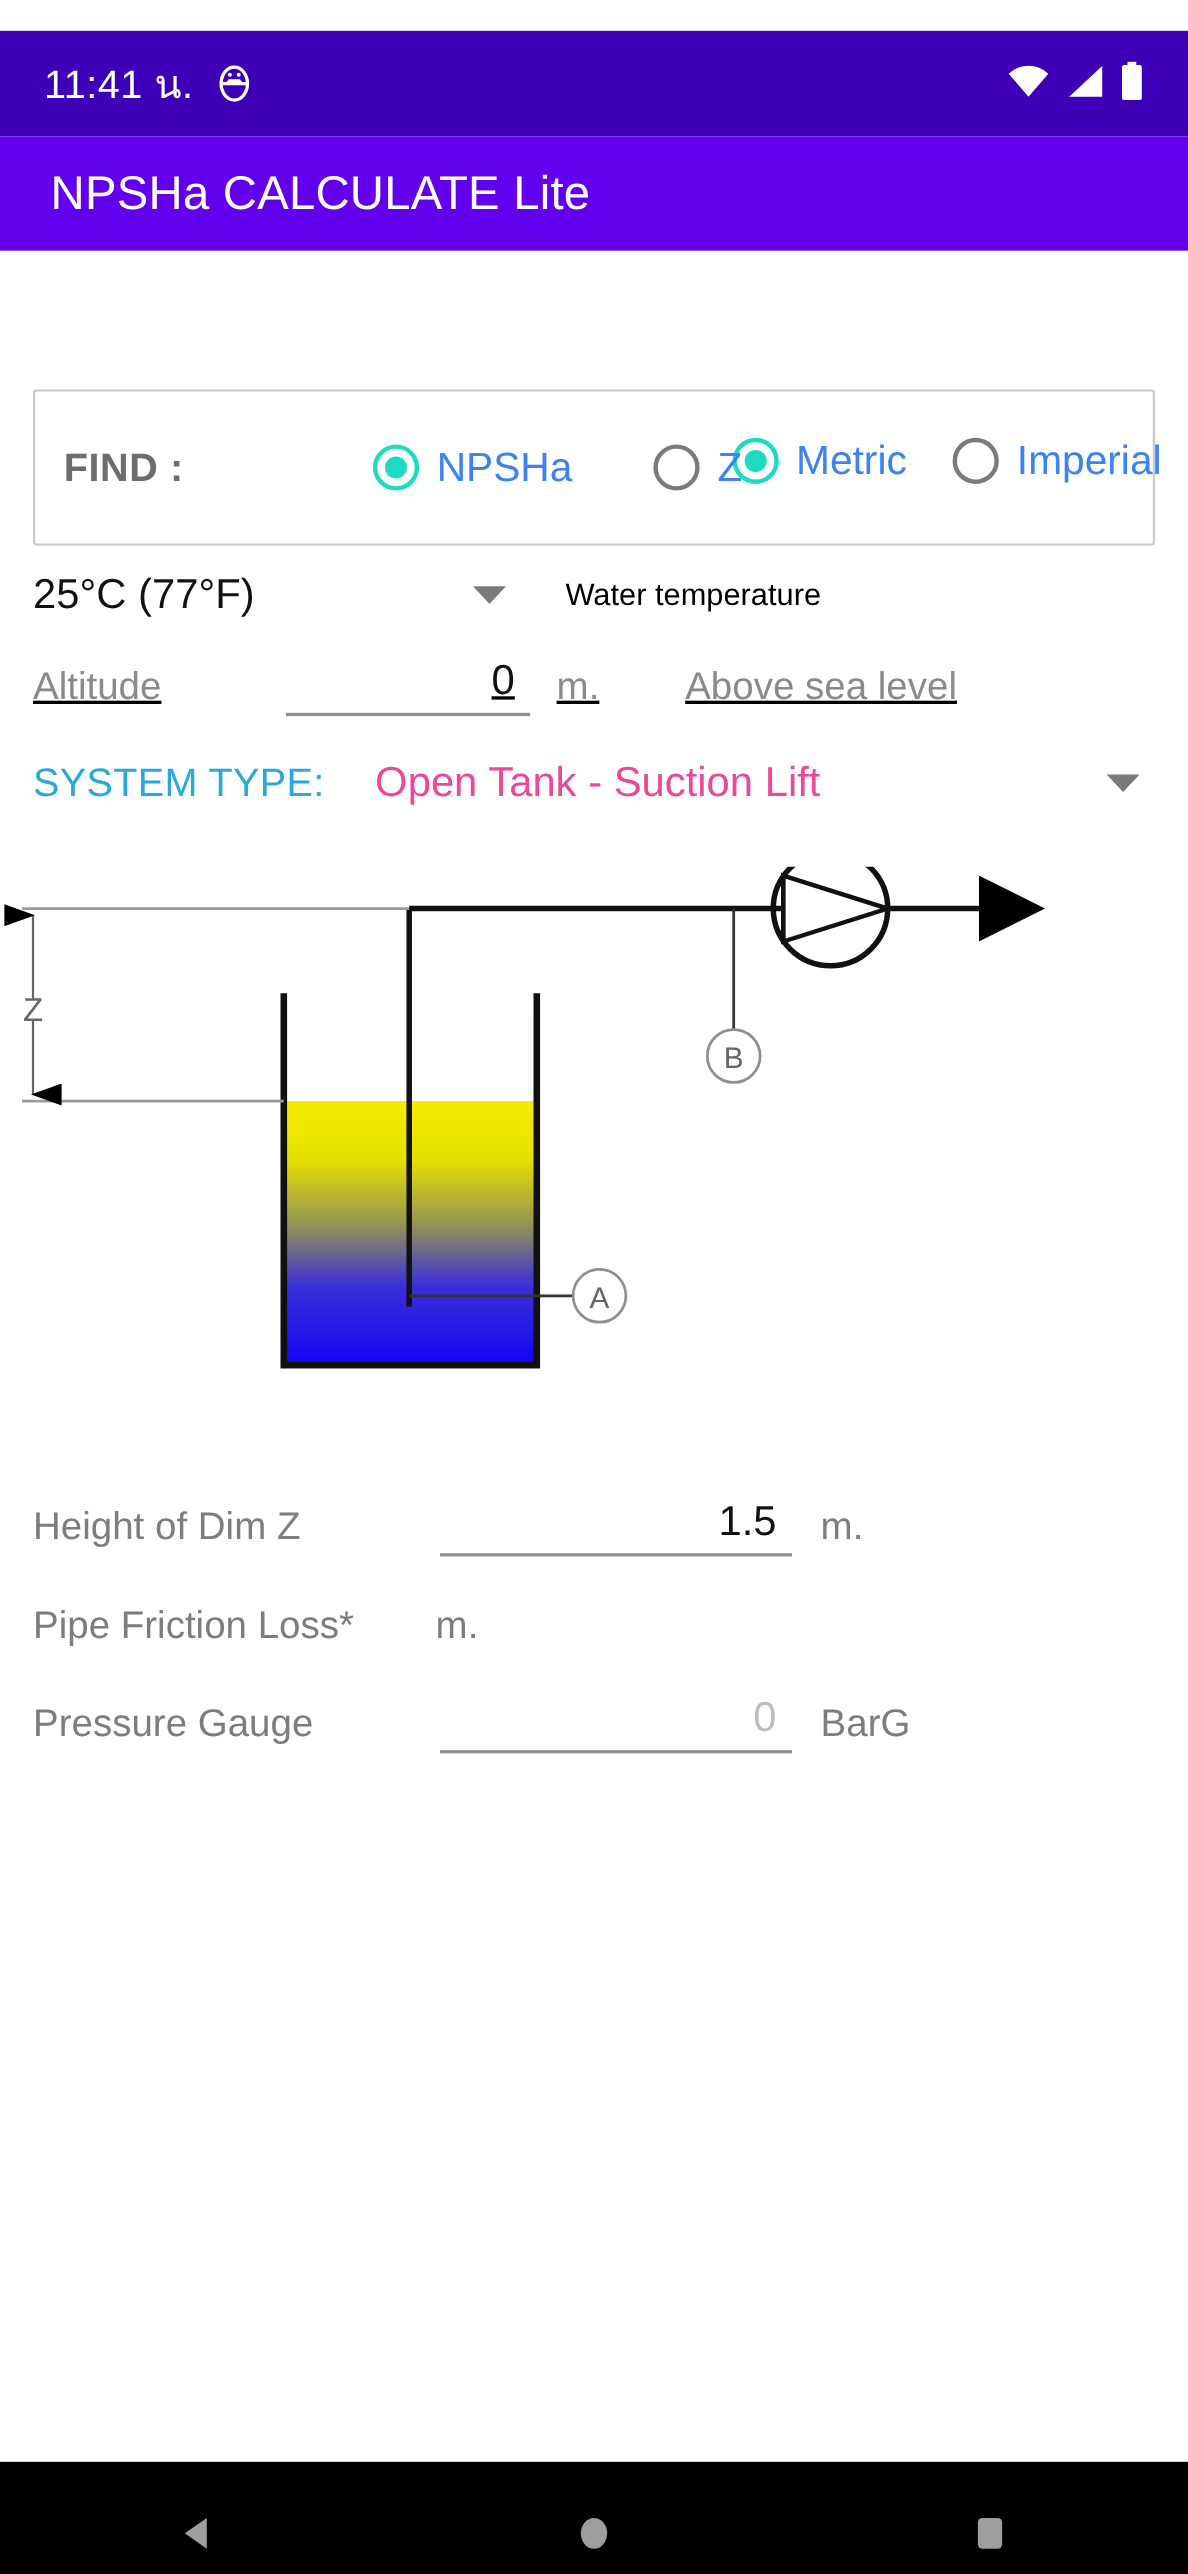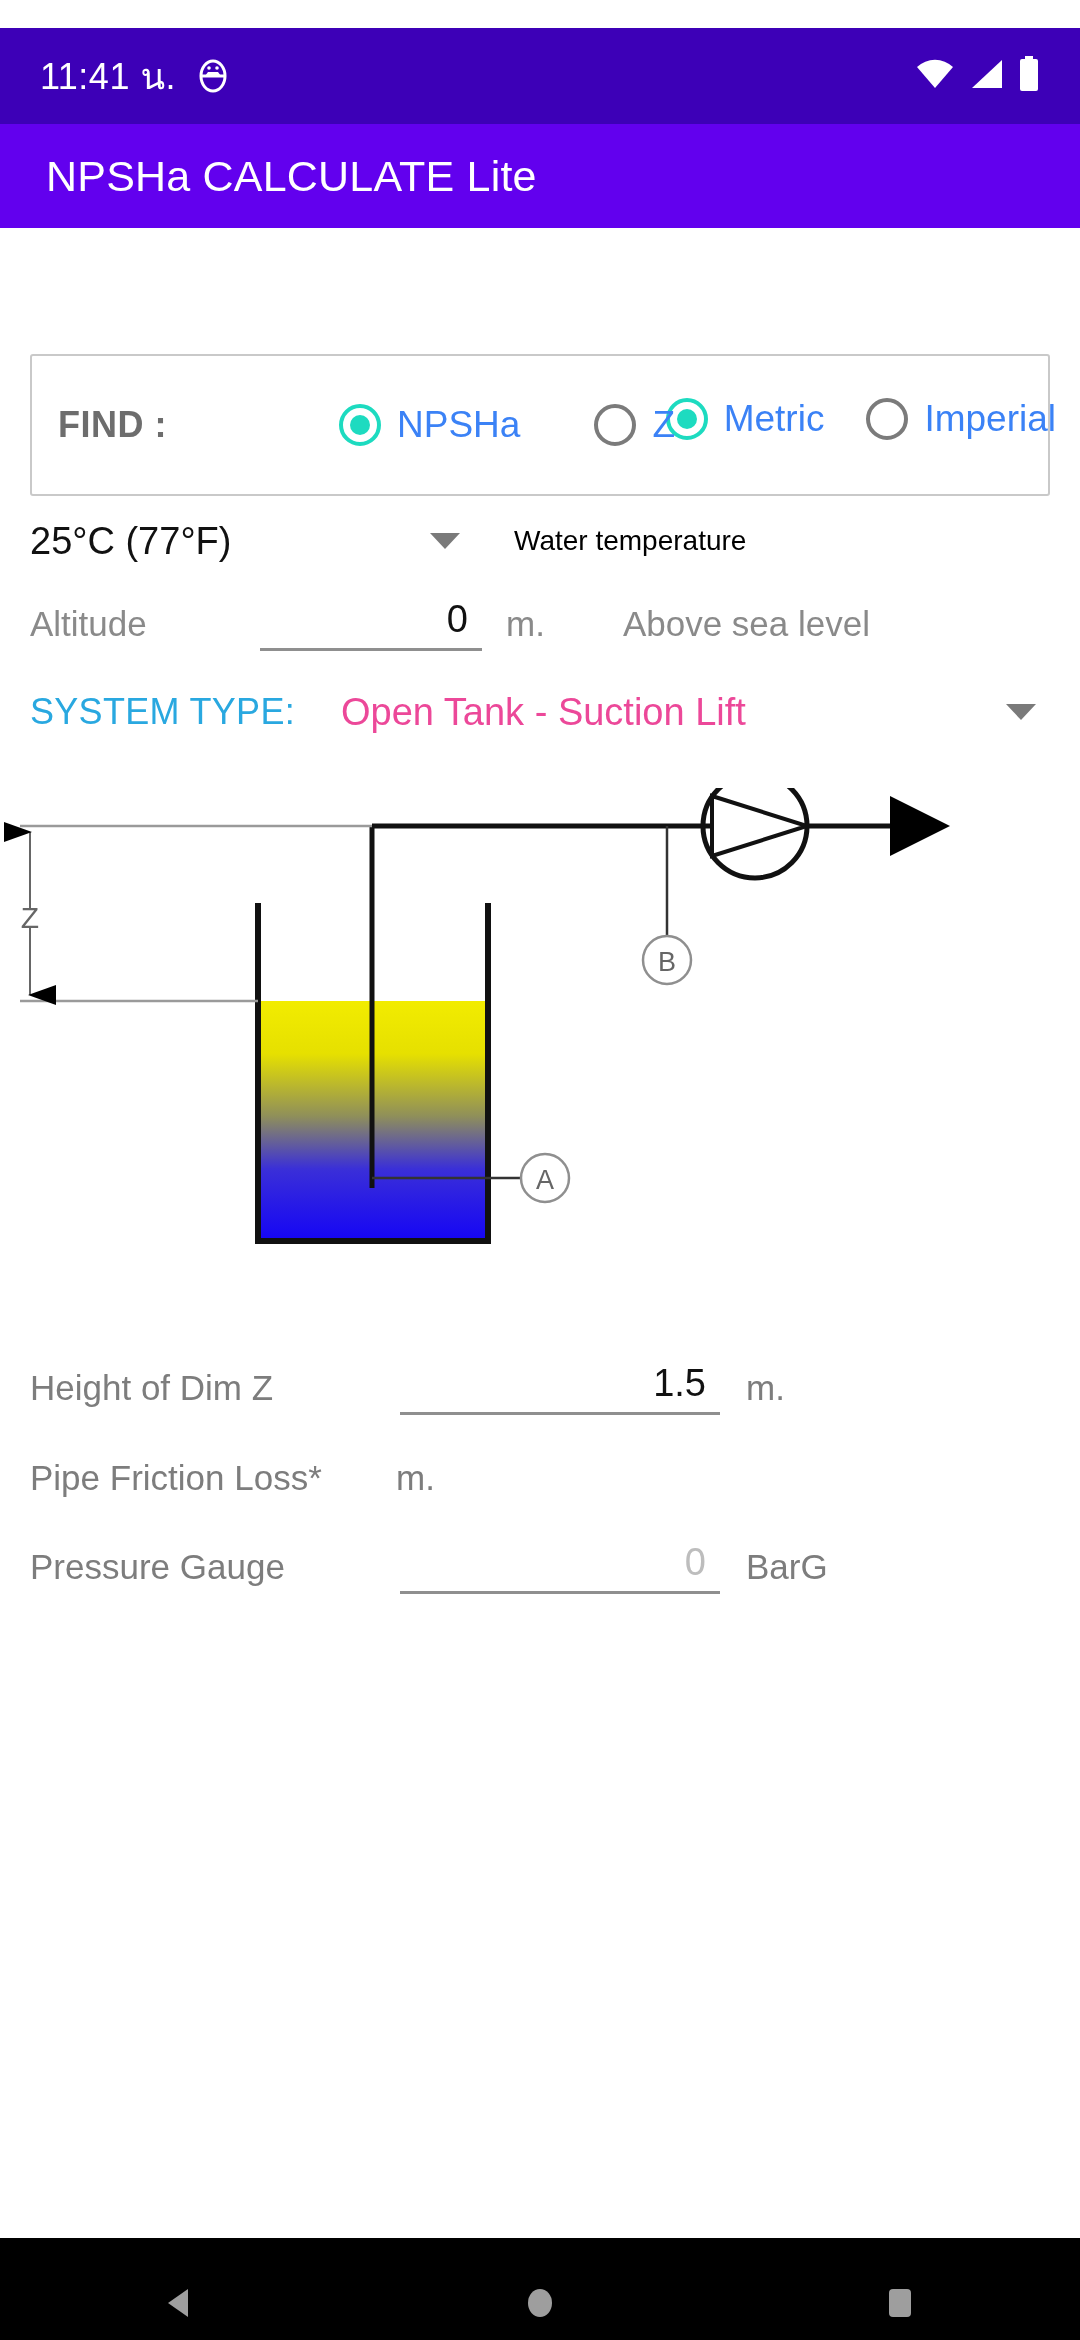--- a/index.html
+++ b/index.html
@@ -173,20 +173,21 @@
   }
 
   
   .alt-row {
     position: absolute;
     top: 360px; left: 0;
     width: 1080px;
     height: 72px;
     display: flex;
     align-items: center;
+    text-decoration: underline;
   }
   .alt-label {
     font-size: 35px;
     color: #8a8a8a;
     margin-left: 30px;
     width: 230px;
   }
   .field {
     position: relative;
     text-align: right;

